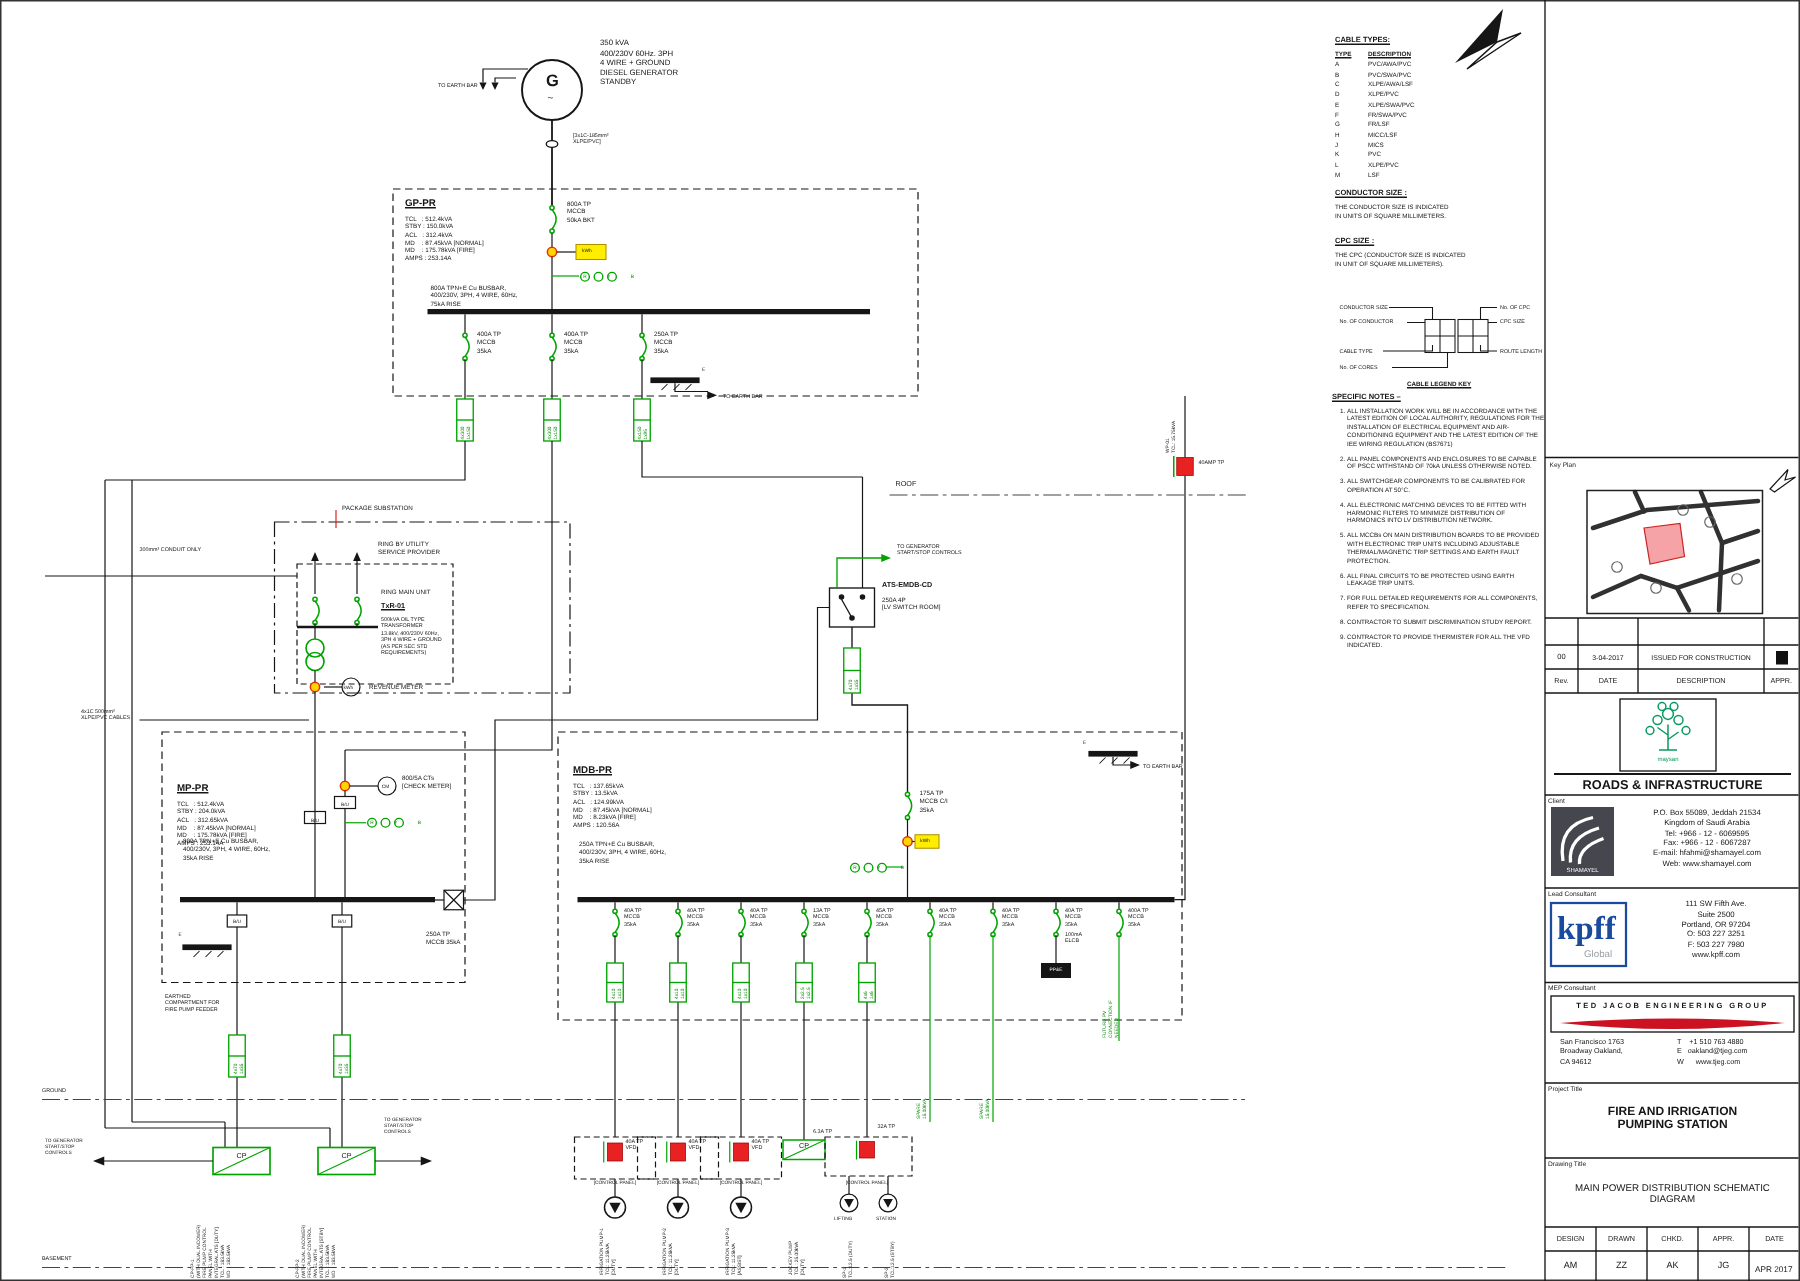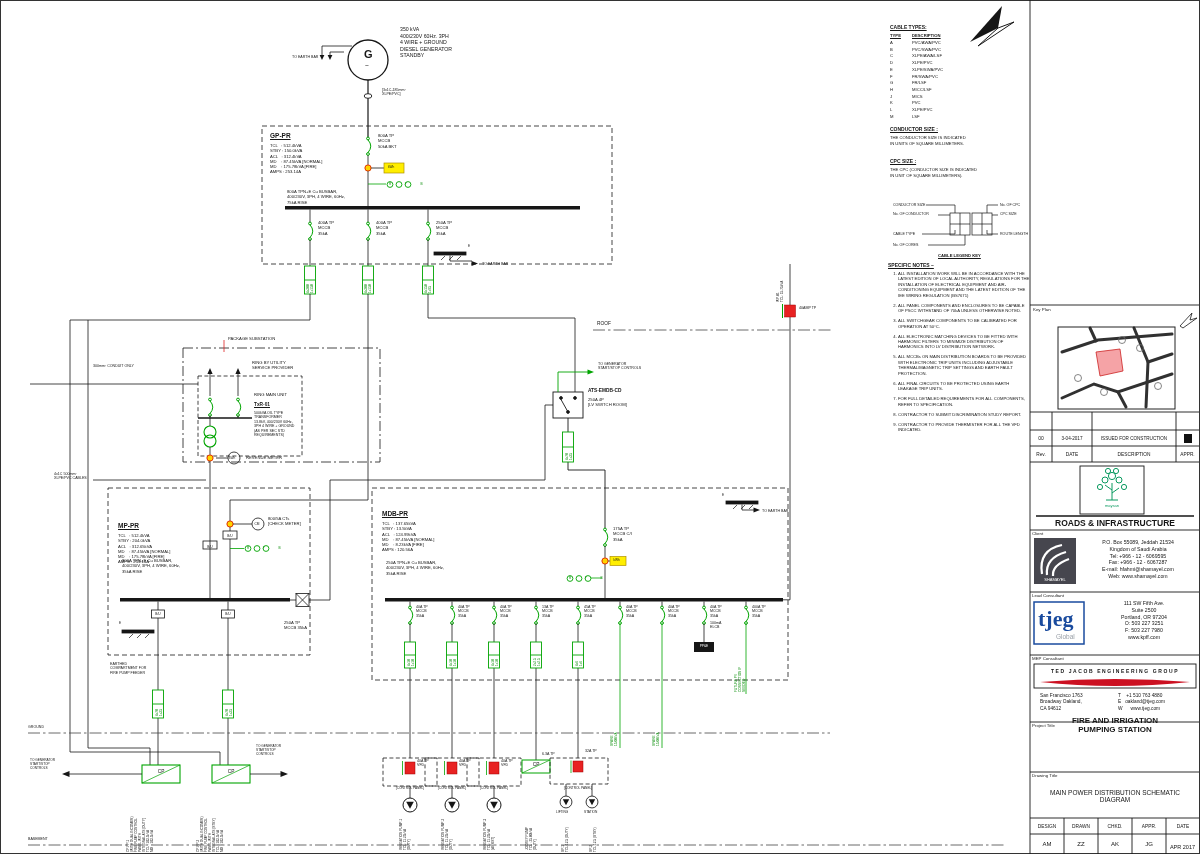--- a/index.html
+++ b/index.html
@@ -482,21 +482,21 @@
 
   <div>P.O. Box 55089, Jeddah 21534</div>
         <div>Kingdom of Saudi Arabia</div>
         <div>Tel: +966 - 12 - 6069595</div>
         <div>Fax: +966 - 12 - 6067287</div>
         <div>E-mail: hfahmi@shamayel.com</div>
         <div>Web: www.shamayel.com</div>
       </div>
 
   <div class="tb-label" style="left:1032px;top:593px">Lead Consultant</div>
-  <div class="kpff-word" style="position:absolute;left:1038px;top:608px">tjeg</div>
+  <div class="kpff-word" style="position:absolute;left:1038px;top:608px">kpff</div>
   <div class="kpff-sub" style="position:absolute;left:1056px;top:633px">Global</div>
   <div class="addr" style="position:absolute;left:1090px;top:600px;width:108px">
 
   <div>111 SW Fifth Ave.</div>
         <div>Suite 2500</div>
         <div>Portland, OR 97204</div>
         <div>O: 503 227 3251</div>
         <div>F: 503 227 7980</div>
         <div>www.kpff.com</div>
       </div>
@@ -504,21 +504,21 @@
   <div class="tb-label" style="left:1032px;top:656px">MEP Consultant</div>
   <div class="tb-center tjeg-name" style="left:1115px;top:668px">TED JACOB ENGINEERING GROUP</div>
   <div class="addr2" style="position:absolute;left:1040px;top:693px">San Francisco 1763
 Broadway Oakland,
 CA 94612</div>
   <div class="addr2" style="position:absolute;left:1118px;top:693px">T    +1 510 763 4880
 E   oakland@tjeg.com
 W      www.tjeg.com</div>
 
   <div class="tb-label" style="left:1032px;top:723px">Project Title</div>
-  <div class="tb-center b pre" style="left:1115px;top:716px;font-size:8px;width:165px">FIRE AND IRRIGATION
+  <div class="tb-center b pre" style="left:1115px;top:736px;font-size:8px;width:165px">FIRE AND IRRIGATION
 PUMPING STATION</div>
 
   <div class="tb-label" style="left:1032px;top:773px">Drawing Title</div>
   <div class="tb-center pre" style="left:1115px;top:789px;font-size:6.5px;width:165px">MAIN POWER DISTRIBUTION SCHEMATIC
 DIAGRAM</div>
 
   <div style="position:absolute;left:1030px;top:818px;width:170px;height:16px;display:flex">
 
   <div style="width:34px;display:flex;align-items:center;justify-content:center;font-size:4.8px">DESIGN</div>
         <div style="width:34px;display:flex;align-items:center;justify-content:center;font-size:4.8px">DRAWN</div>

